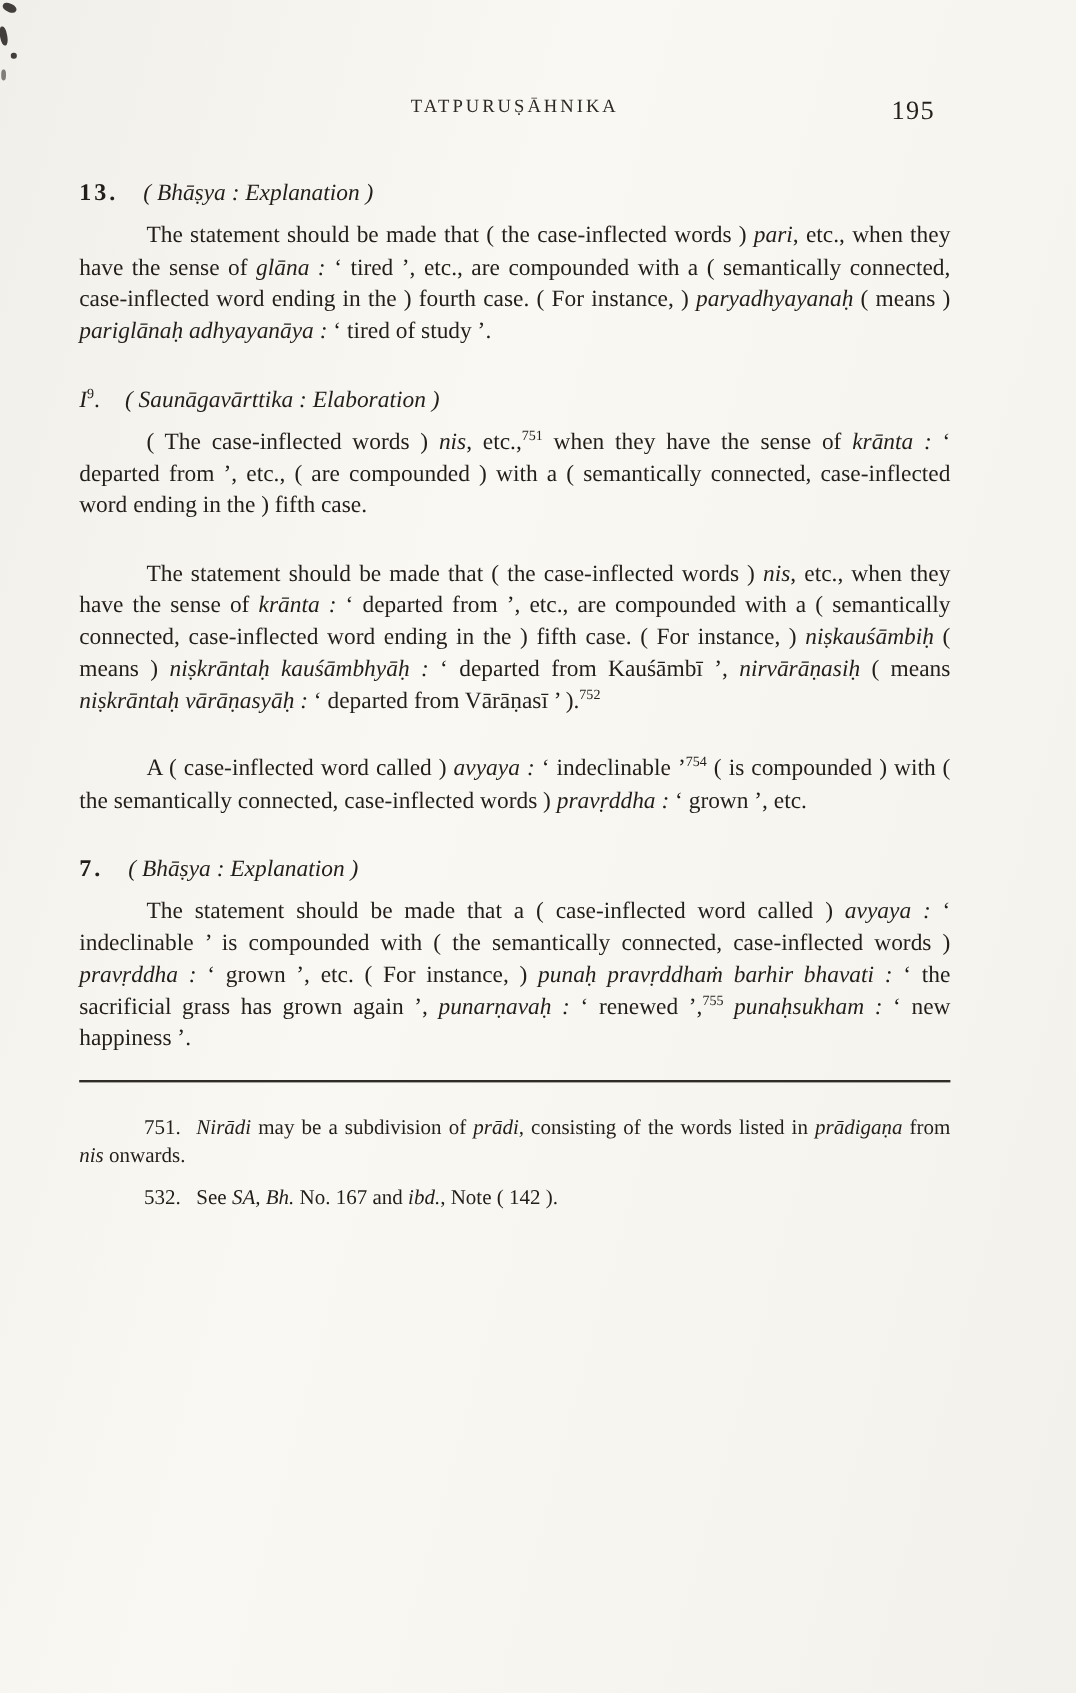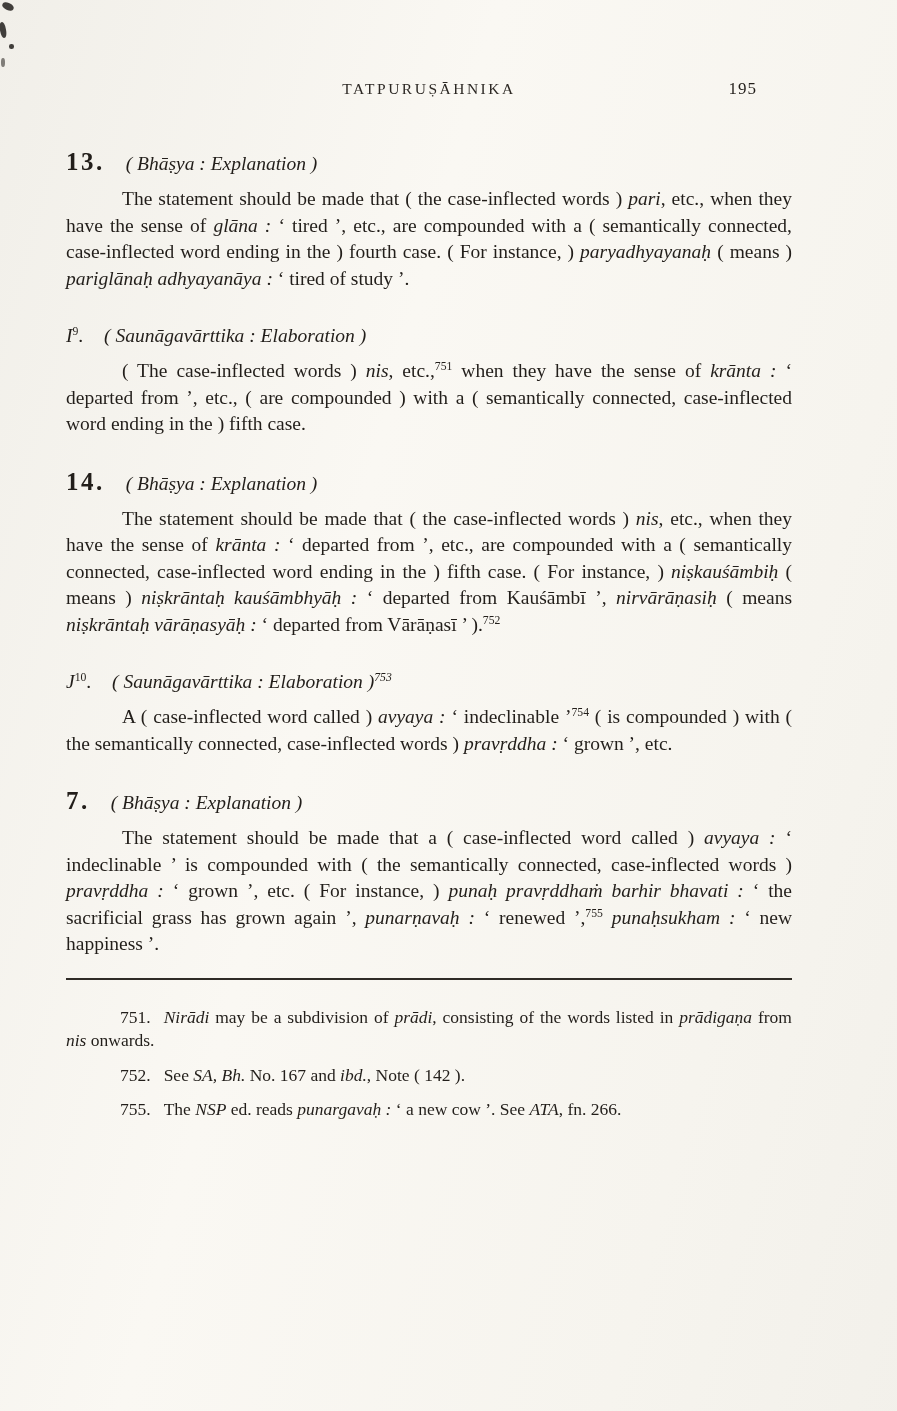--- a/index.html
+++ b/index.html
@@ -38,39 +38,39 @@
     text-align: center;
     height: 24px;
   }
   .running-title {
     font-size: 15.5px;
     letter-spacing: 2.5px;
     color: #2c2824;
   }
   .page-number {
     position: absolute;
-    right: 35px;
+    right: 13px;
     top: -1px;
-    font-size: 17px;
+    font-size: 22px;
     letter-spacing: 1px;
   }
 
   .section { margin-top: 30px; }
   .section.first { margin-top: 44px; }
 
   .section-heading {
     margin: 0;
     font-size: 19.5px;
     font-weight: normal;
     line-height: 27px;
   }
   .section-number { margin-right: 16px; }
   .section-number.num-bold {
     font-weight: bold;
-    font-size: 25px;
+    font-size: 20px;
     letter-spacing: 2.5px;
   }
   .section-title { font-style: italic; }
 
   .section-body {
     margin: 9px 0 0 0;
     font-size: 19.5px;
     line-height: 26.5px;
     text-align: justify;
     text-indent: 56px;
@@ -122,51 +122,40 @@
 
     <section class="section">
       <h2 class="section-heading">
         <span class="section-number"><i>I</i><sup>9</sup>.</span>
         <span class="section-title">( Saunāgavārttika : Elaboration )</span>
       </h2>
       <p class="section-body">( The case-inflected words ) <i>nis</i>, etc.,<sup>751</sup> when they have the sense of <i>krānta :</i> ‘ departed from ’, etc., ( are compounded ) with a ( semantically connected, case-inflected word ending in the ) fifth case.</p>
     </section>
 
     <section class="section">
-      <h2 class="section-heading">
-        <span class="section-number num-bold">14.</span>
-        <span class="section-title">( Bhāṣya : Explanation )</span>
-      </h2>
       <p class="section-body">The statement should be made that ( the case-inflected words ) <i>nis</i>, etc., when they have the sense of <i>krānta :</i> ‘ departed from ’, etc., are compounded with a ( semantically connected, case-inflected word ending in the ) fifth case. ( For instance, ) <i>niṣkauśāmbiḥ</i> ( means ) <i>niṣkrāntaḥ kauśāmbhyāḥ :</i> ‘ departed from Kauśāmbī ’, <i>nirvārāṇasiḥ</i> ( means <i>niṣkrāntaḥ vārāṇasyāḥ :</i> ‘ departed from Vārāṇasī ’ ).<sup>752</sup></p>
     </section>
 
     <section class="section">
-      <h2 class="section-heading">
-        <span class="section-number"><i>J</i><sup>10</sup>.</span>
-        <span class="section-title">( Saunāgavārttika : Elaboration )<sup>753</sup></span>
-      </h2>
       <p class="section-body">A ( case-inflected word called ) <i>avyaya :</i> ‘ indeclinable ’<sup>754</sup> ( is compounded ) with ( the semantically connected, case-inflected words ) <i>pravṛddha :</i> ‘ grown ’, etc.</p>
     </section>
 
     <section class="section">
       <h2 class="section-heading">
         <span class="section-number num-bold">7.</span>
         <span class="section-title">( Bhāṣya : Explanation )</span>
       </h2>
       <p class="section-body">The statement should be made that a ( case-inflected word called ) <i>avyaya :</i> ‘ indeclinable ’ is compounded with ( the semantically connected, case-inflected words ) <i>pravṛddha :</i> ‘ grown ’, etc. ( For instance, ) <i>punaḥ pravṛddhaṁ barhir bhavati :</i> ‘ the sacrificial grass has grown again ’, <i>punarṇavaḥ :</i> ‘ renewed ’,<sup>755</sup> <i>punaḥsukham :</i> ‘ new happiness ’.</p>
     </section>
 
     <hr class="footnote-rule">
 
     <div class="footnotes">
       <p class="footnote">
         <span class="fn-number">751.</span><span class="fn-text"><i>Nirādi</i> may be a subdivision of <i>prādi</i>, consisting of the words listed in <i>prādigaṇa</i> from <i>nis</i> onwards.</span>
       </p>
       <p class="footnote">
-        <span class="fn-number">752.</span><span class="fn-text">See <i>SA, Bh.</i> No. 167 and <i>ibd.</i>, Note ( 142 ).</span>
-      </p>
-      <p class="footnote">
-        <span class="fn-number">755.</span><span class="fn-text">The <i>NSP</i> ed. reads <i>punargavaḥ :</i> ‘ a new cow ’. See <i>ATA</i>, fn. 266.</span>
+        <span class="fn-number">532.</span><span class="fn-text">See <i>SA, Bh.</i> No. 167 and <i>ibd.</i>, Note ( 142 ).</span>
       </p>
     </div>
 
   </div>
 </div>
 
 </body></html>

